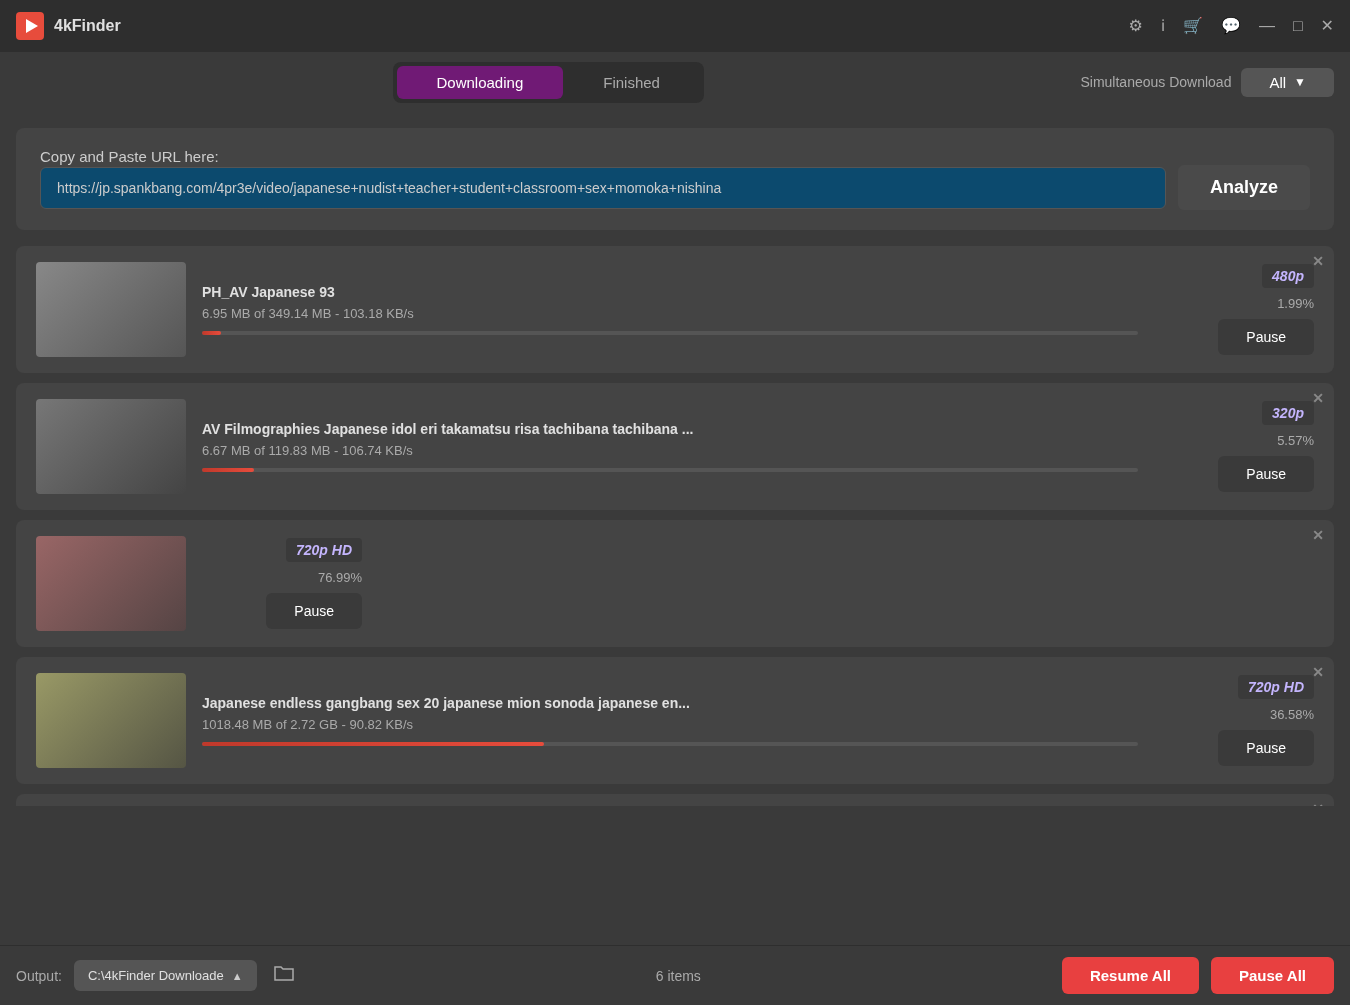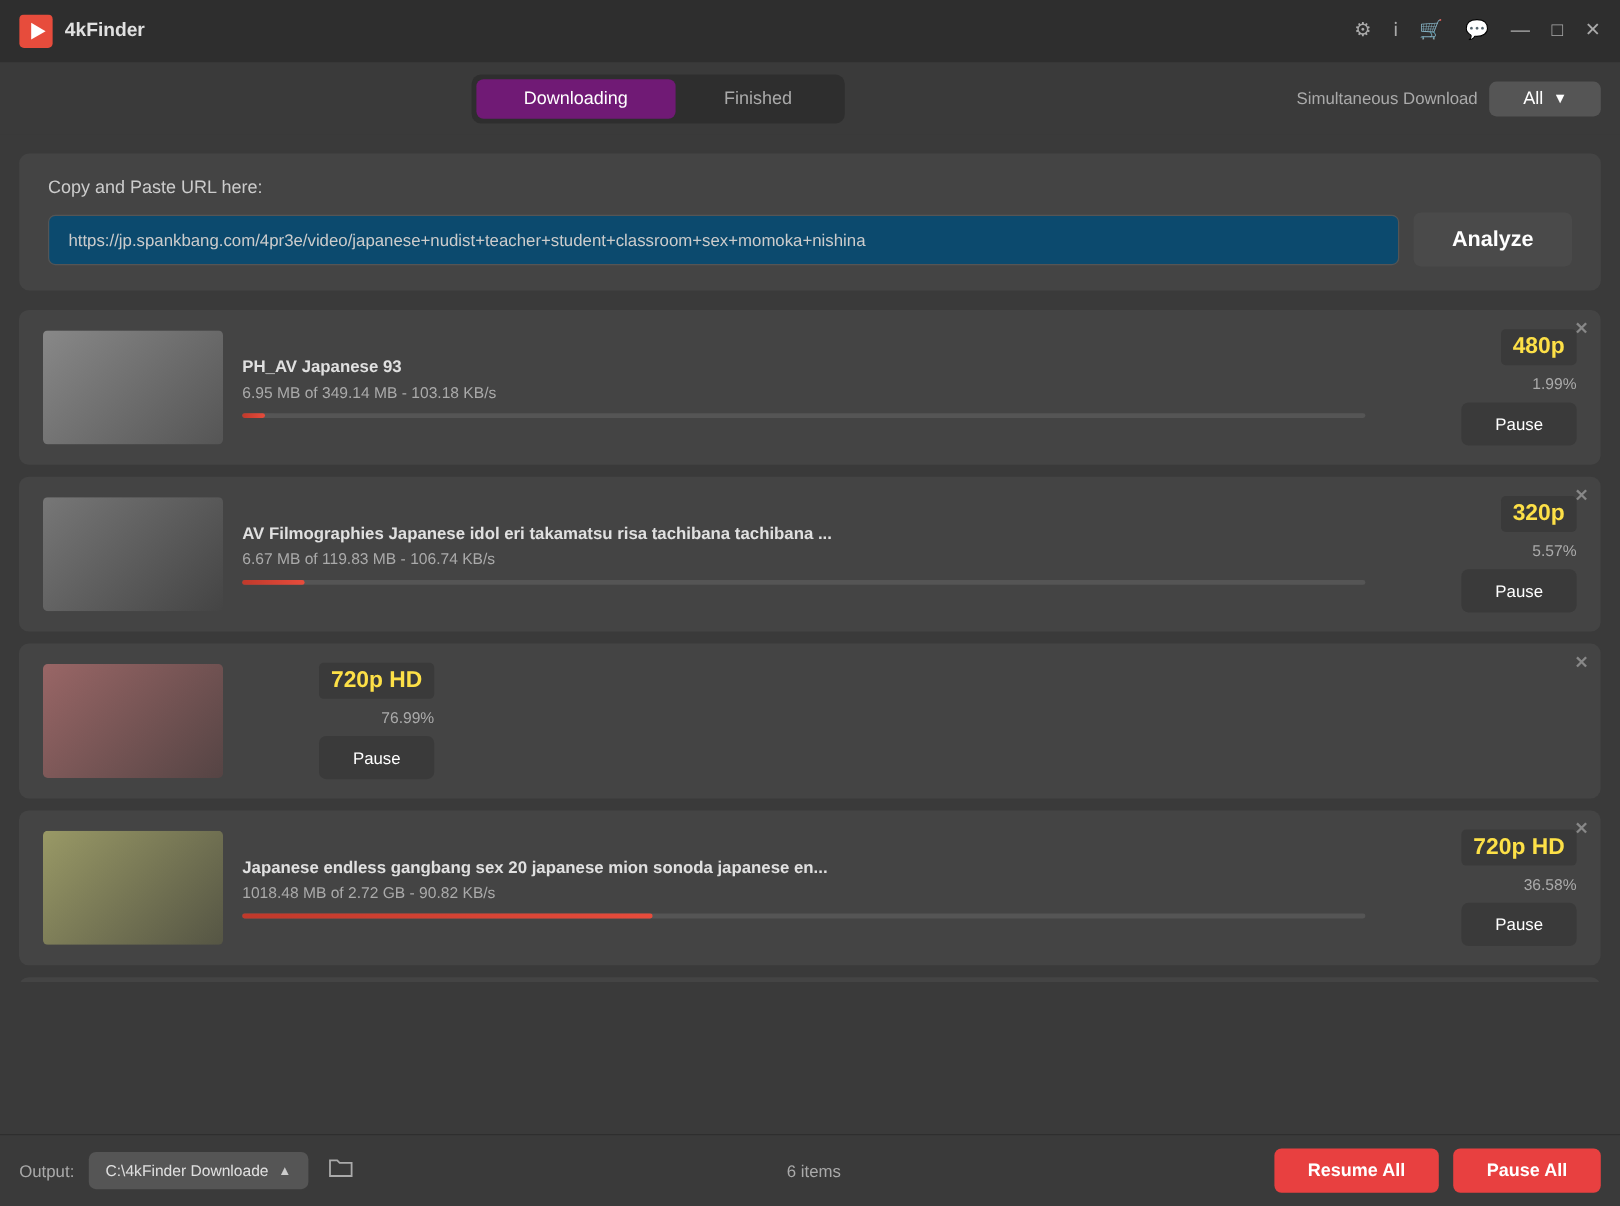--- a/index.html
+++ b/index.html
@@ -106,21 +106,20 @@
     
     .url-section {
       background: #444;
       margin: 16px;
       border-radius: 8px;
       padding: 20px 24px;
     }
     .url-label {
       font-size: 15px;
       color: #ccc;
-      margin-bottom: 12px;
     }
     .url-row {
       display: flex;
       gap: 12px;
       align-items: center;
     }
     .url-input {
       flex: 1;
       background: #0c4a6e;
       border: 1px solid #555;
@@ -212,23 +211,24 @@
       display: flex;
       flex-direction: column;
       align-items: flex-end;
       gap: 8px;
       min-width: 160px;
     }
     .quality-badge {
       background: #3a3a3a;
       border-radius: 4px;
       padding: 4px 10px;
-      font-size: 19px;
-      color: #fde047;
+      font-size: 14px;
+      color: #c4b5fd;
       font-weight: 600;
+      font-style: italic;
     }
     .item-percent {
       font-size: 13px;
       color: #aaa;
     }
     .pause-btn {
       background: #3a3a3a;
       border: none;
       border-radius: 6px;
       color: #fff;

